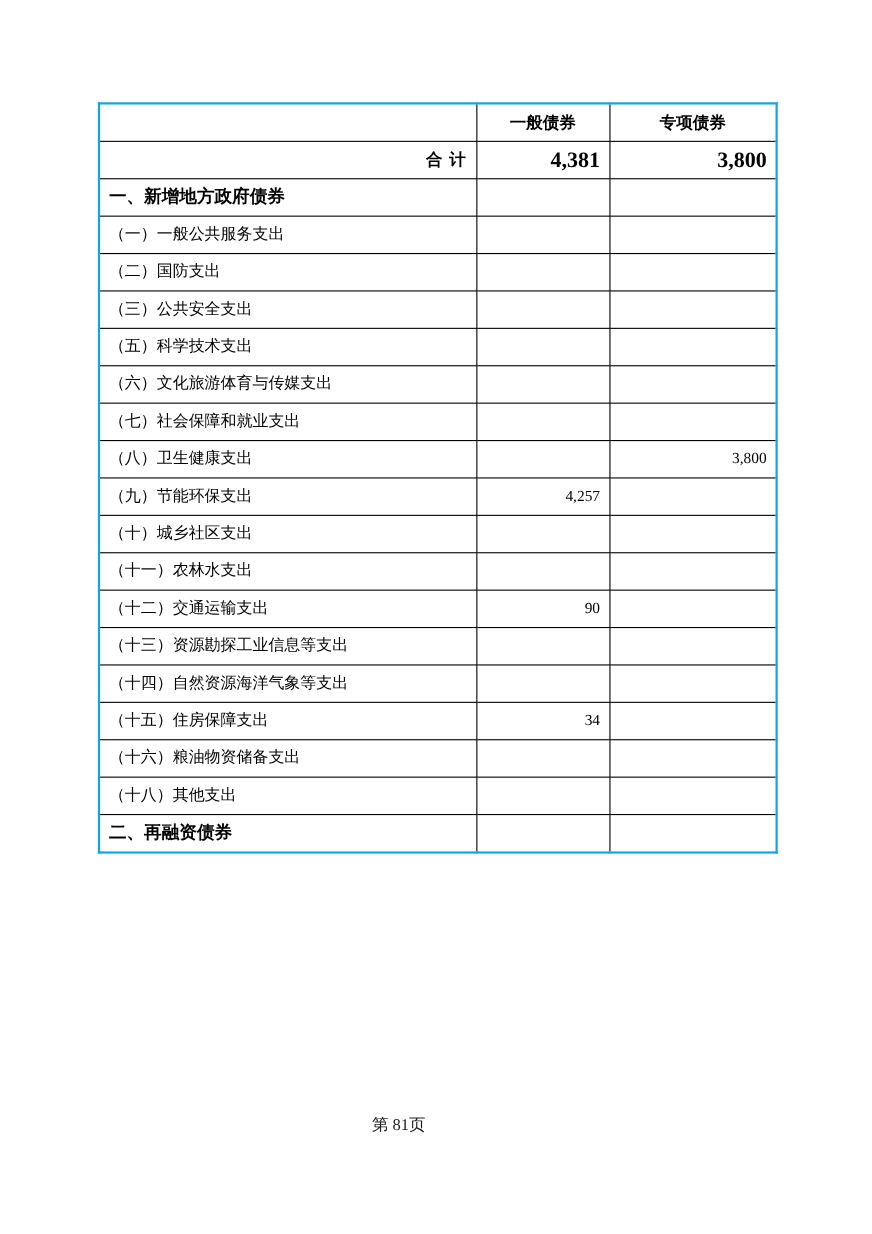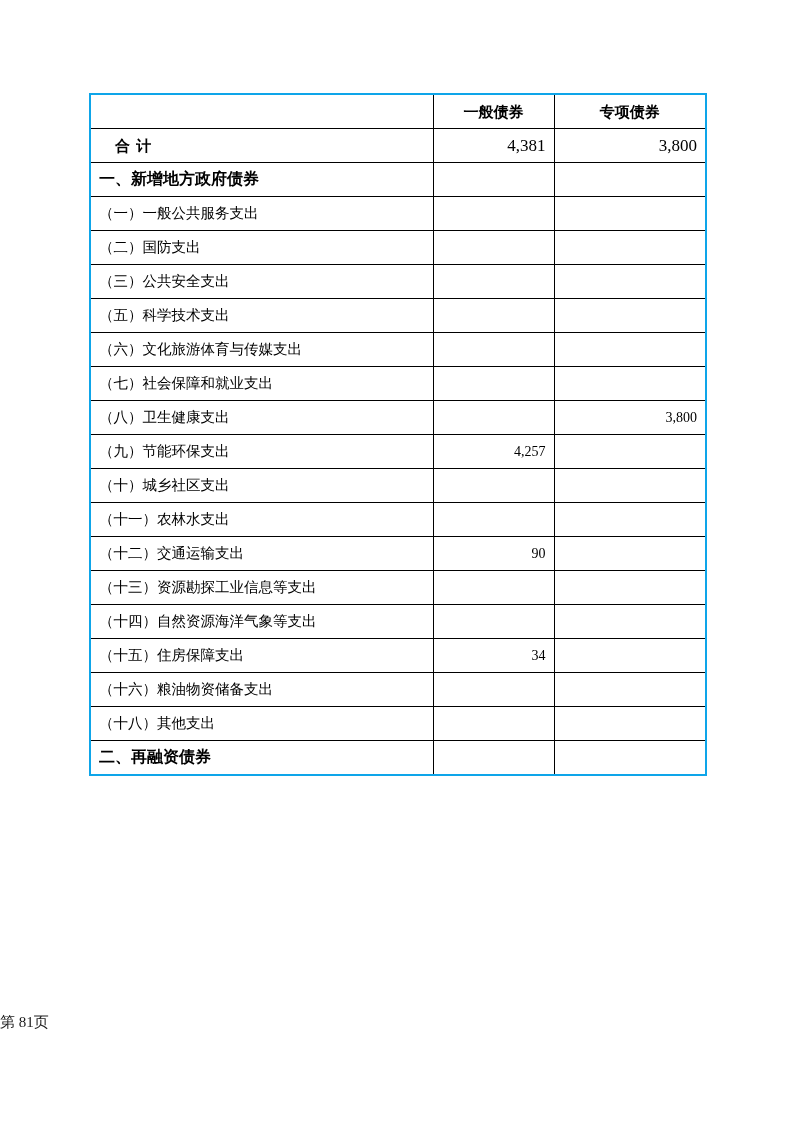--- a/index.html
+++ b/index.html
@@ -48,30 +48,30 @@
 
   
   td.num {
     text-align: right;
     font-family: "Liberation Serif", "DejaVu Serif", serif;
     font-size: 14px;
   }
 
   
   tr.total td.label {
-    text-align: left;
+    text-align: right;
     font-weight: bold;
     font-family: "Liberation Sans", "DejaVu Sans", sans-serif;
     font-size: 15px;
     letter-spacing: 1px;
     padding-left: 24px;
   }
   tr.total td.num {
-    font-weight: normal;
-    font-size: 17px;
+    font-weight: bold;
+    font-size: 20px;
   }
 
   
   tr.section td.label {
     text-align: left;
     font-weight: bold;
     font-family: Liberation Mono, monospace;
     font-size: 16px;
   }
 
@@ -87,20 +87,21 @@
     text-align: left;
     font-family: "Liberation Sans", "DejaVu Sans", sans-serif;
     font-size: 14.5px;
   }
 
   .page-footer {
     position: absolute;
     left: 0;
     top: 1013px;
     width: 725px;
+    text-align: center;
     font-family: "Liberation Serif", "DejaVu Serif", serif;
     font-size: 15px;
     color: #1a1a1a;
   }
 </style>
 </head>
 <body>
 
 <table class="doc-table">
   <colgroup>

